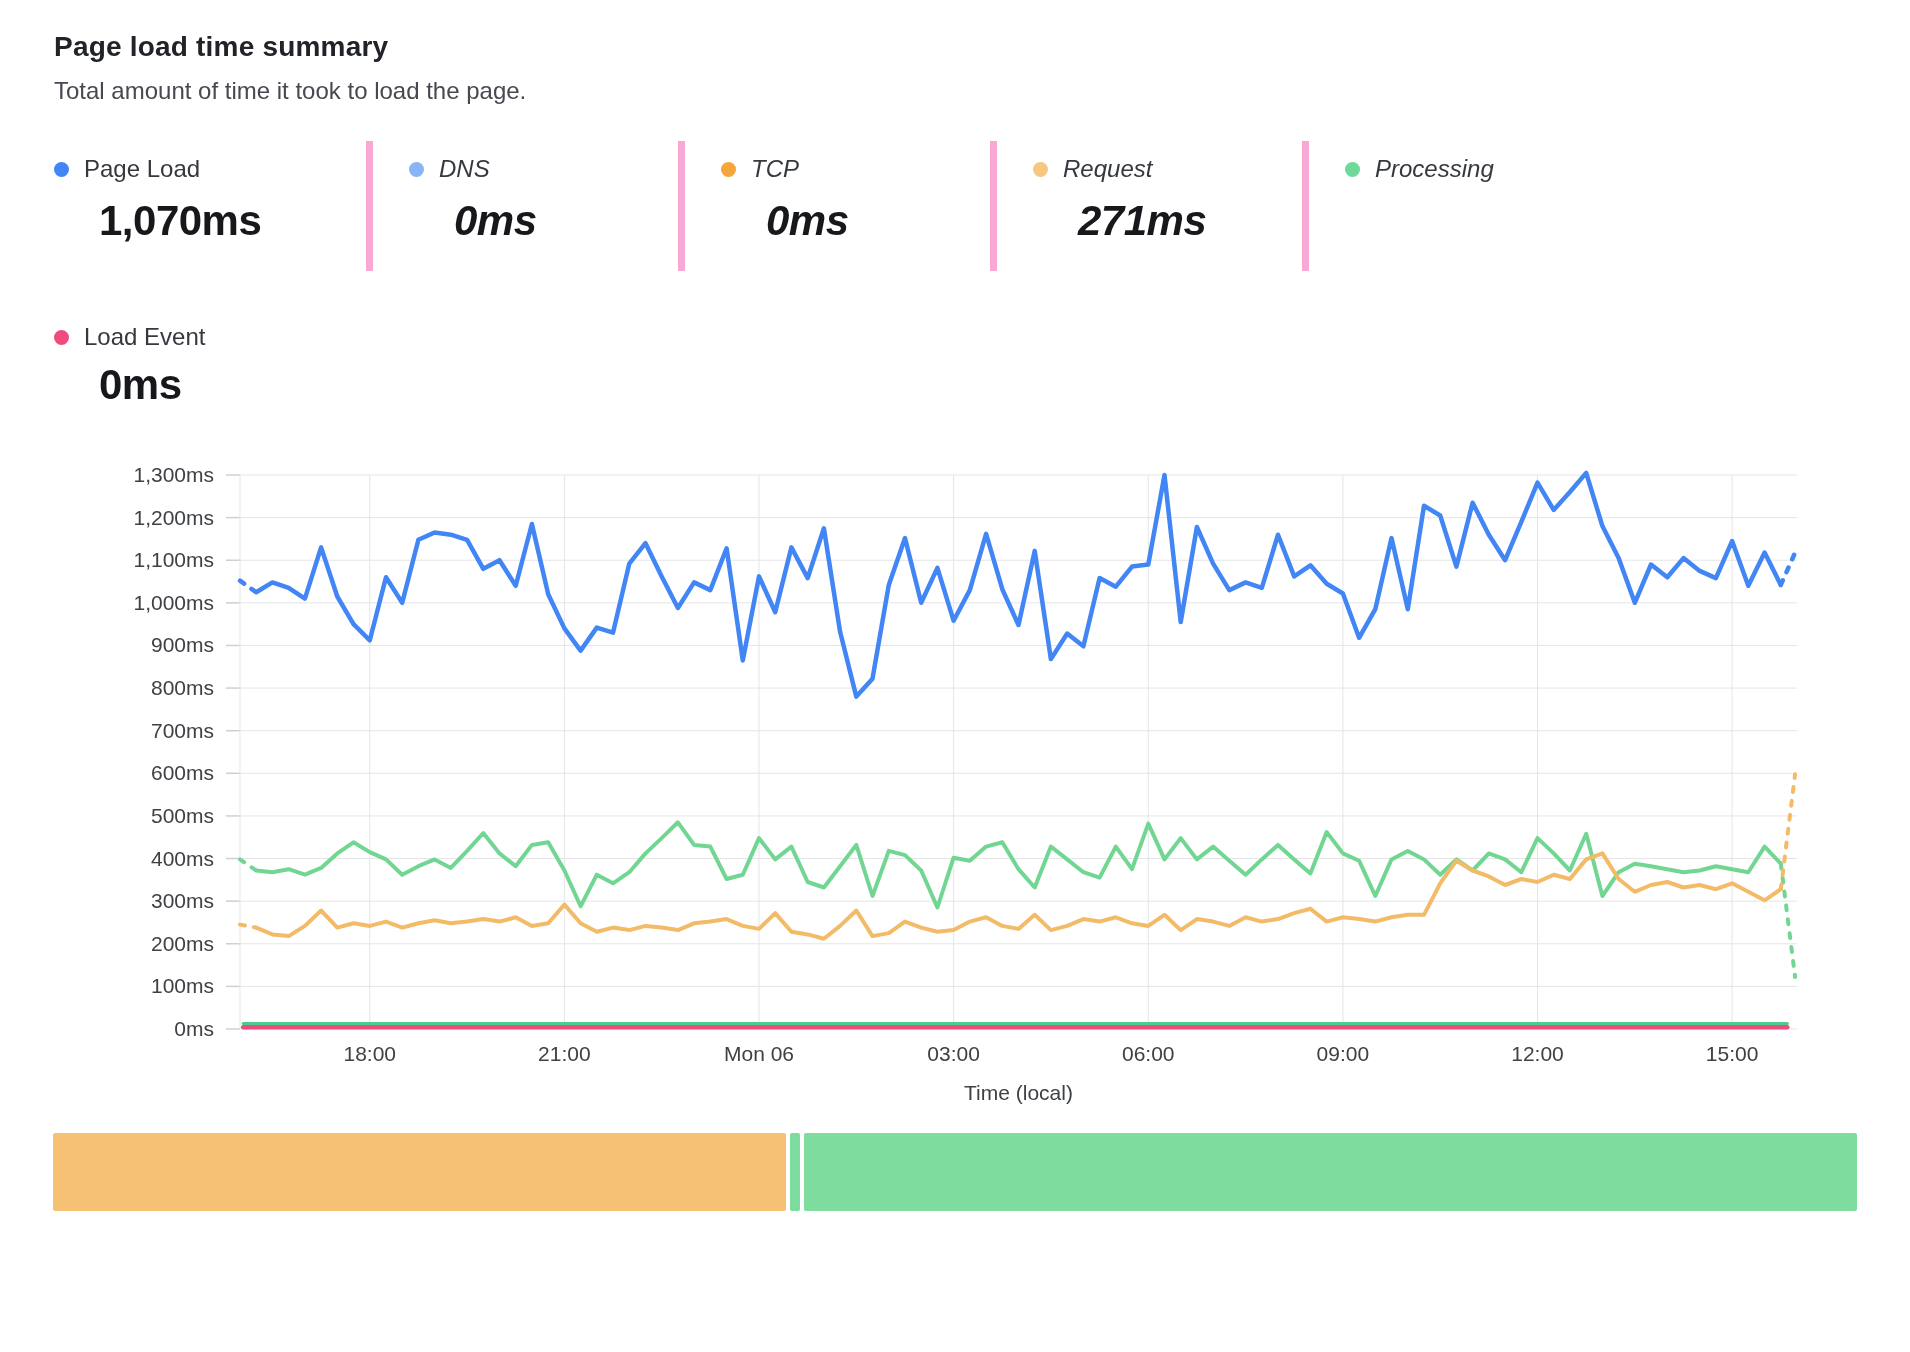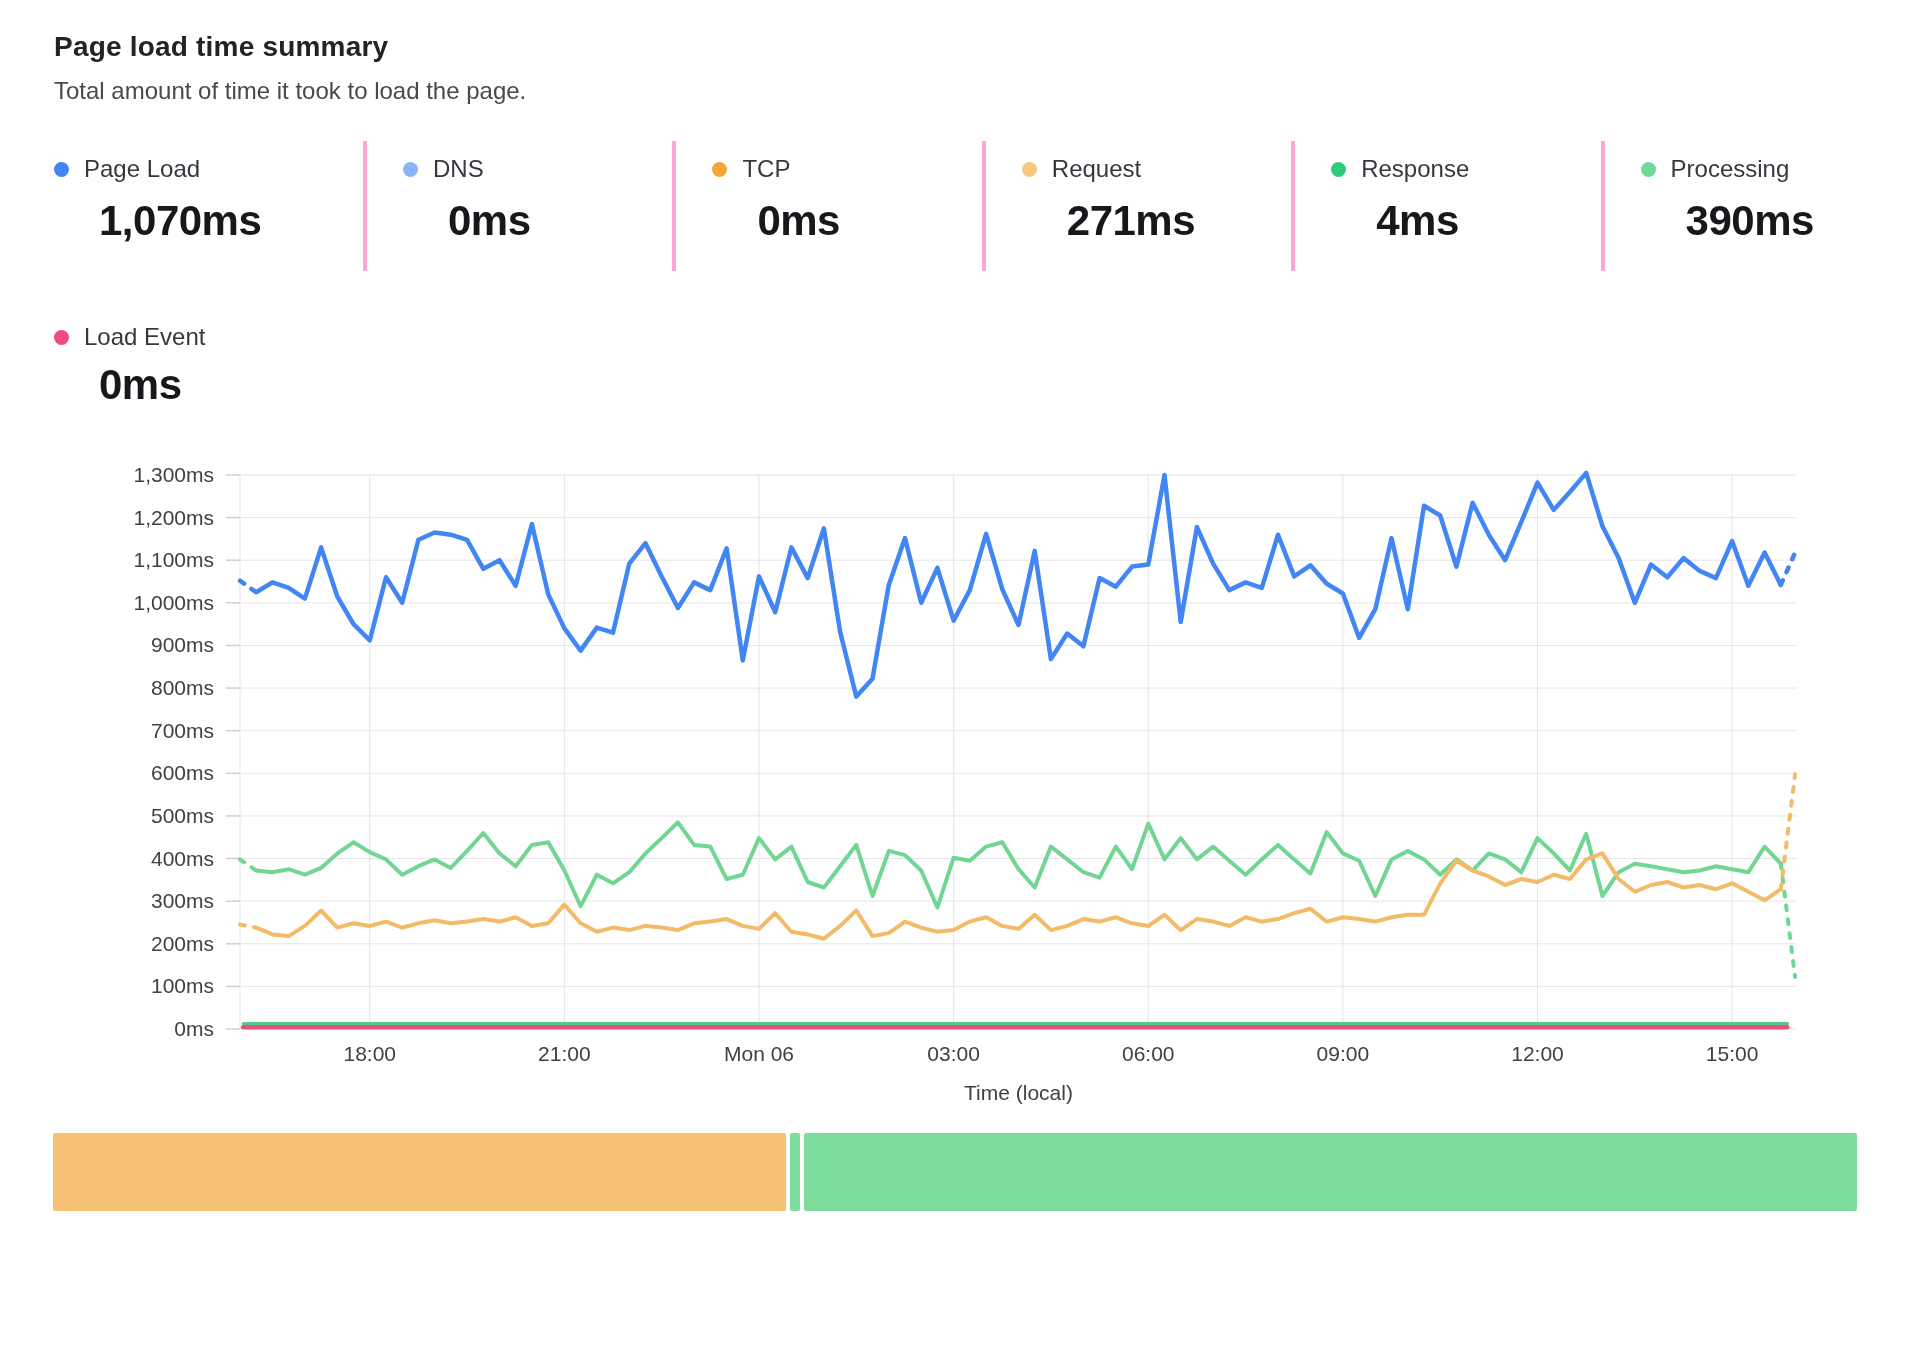--- a/index.html
+++ b/index.html
@@ -7,21 +7,21 @@
     width:1910px;height:1352px;overflow:hidden;
     font-family:"Liberation Sans","DejaVu Sans",sans-serif;
     color:#202327;
   }
   .wrap{padding:30px 0 16px 0;}
   .hgroup{margin-left:54px;}
   h1{font-size:28px;line-height:34px;margin:0;font-weight:700;color:#202327;letter-spacing:.2px;}
   .subtitle{font-size:24px;line-height:28px;margin:13px 0 16px 0;color:#46494f;font-weight:400;}
   .metrics{display:flex;margin:36px 0 0 54px;}
   .metric{width:312px;box-sizing:border-box;padding:14px 0 26px 0;}
-  .metric + .metric{border-left:4px solid #f9a8d4;padding-left:36px;width:312px;}
+  .metric + .metric{border-left:7px solid #f9a8d4;padding-left:36px;width:312px;font-style:italic;}
   .metric-label{display:flex;align-items:center;font-size:24px;color:#35383e;}
   .dot{width:15px;height:15px;border-radius:50%;display:inline-block;margin-right:15px;flex:0 0 auto;}
   .metric-value{font-size:42px;font-weight:700;color:#16181c;margin-top:14px;letter-spacing:-.5px;margin-left:45px;}
   .load-event{margin:52px 0 0 54px;}
   .load-event .metric-value{margin-top:10px;}
   svg{display:block;}
   .bar{display:flex;gap:4px;margin:24px 53px 0 53px;height:78px;}
   .bar .seg{height:100%;border-radius:2px;}
 </style>
 </head>
@@ -60,34 +60,26 @@
   </div>
 
   <div class="metric">
     <div class="metric-label">
       <span class="dot" style="background: rgb(248, 199, 127);"></span>
       <span>Request</span>
     </div>
     <div class="metric-value">271ms</div>
   </div>
 
-  <div class="metric">
-    <div class="metric-label">
-      <span class="dot" style="background: rgb(47, 202, 124);"></span>
-      <span>Response</span>
-    </div>
-    <div class="metric-value">4ms</div>
-  </div>
 
   <div class="metric">
     <div class="metric-label">
       <span class="dot" style="background: rgb(110, 217, 152);"></span>
       <span>Processing</span>
     </div>
-    <div class="metric-value">390ms</div>
   </div>
 </div>
 
   <div class="load-event" id="load-event">
     <div class="metric-label">
       <span class="dot" style="background: rgb(238, 76, 124);"></span>
       <span>Load Event</span>
     </div>
     <div class="metric-value">0ms</div>
   </div>

